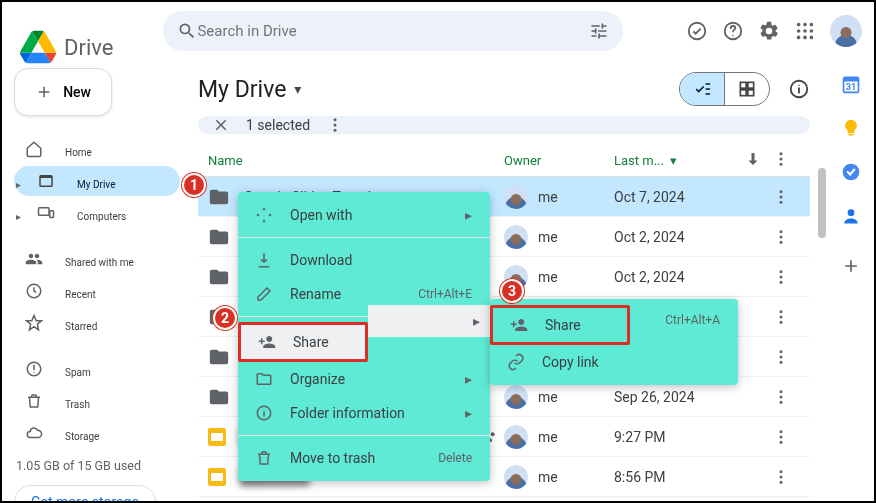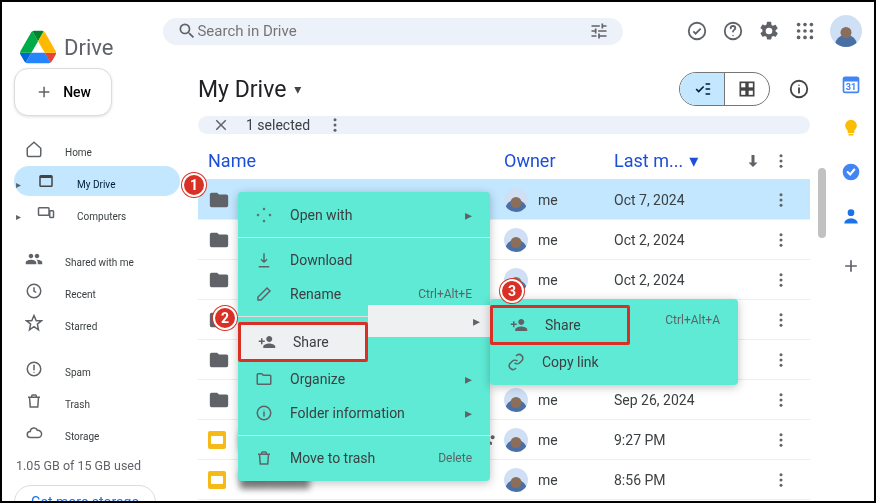--- a/index.html
+++ b/index.html
@@ -2,21 +2,21 @@
 <html><head>
 <meta charset="utf-8">
 <style>
   * { box-sizing: border-box; margin: 0; padding: 0; font-family: "Google Sans", Roboto, Arial, sans-serif; }
   body { width: 876px; height: 503px; background: #fff; overflow: hidden; color: #202124; border: 2px solid #000; position: relative; }
 
   
   .topbar { display: flex; align-items: center; height: 58px; padding: 0 12px; gap: 10px; }
   .logo { display: flex; align-items: center; gap: 8px; padding-left: 6px; margin-top: 32px; }
   .logo-text { font-size: 22px; color: #5f6368; }
-  .search { flex: 0 0 460px; margin-left: 40px; background: #edf2fa; border-radius: 24px; height: 27px; display: flex; align-items: center; padding: 0 14px; color: #5f6368; }
+  .search { flex: 0 0 460px; margin-left: 40px; background: #edf2fa; border-radius: 24px; height: 40px; display: flex; align-items: center; padding: 0 14px; color: #5f6368; }
   .search input { flex: 1; border: none; background: transparent; font-size: 15px; color: #5f6368; outline: none; }
   .topbar .spacer { flex: 1; }
   .top-icons { display: flex; align-items: center; gap: 14px; color: #5f6368; }
   .avatar { width: 32px; height: 32px; border-radius: 50%; background: #cfe0f5; display: inline-block; position: relative; overflow: hidden; }
   .avatar::after { content: ""; position: absolute; left: 50%; top: 38%; width: 11px; height: 11px; background: #8a6d5a; border-radius: 50%; transform: translateX(-50%); }
   .avatar::before { content: ""; position: absolute; left: 50%; bottom: -2px; width: 22px; height: 14px; background: #4a6fa5; border-radius: 10px 10px 0 0; transform: translateX(-50%); }
 
   
   .layout { display: flex; height: calc(100% - 58px); }
   .sidebar { width: 188px; padding: 8px 10px 0 12px; display: flex; flex-direction: column; }
@@ -35,21 +35,21 @@
   .main-header { display: flex; align-items: center; margin: 0 0 10px 8px; gap: 8px; }
   .main-title { font-size: 23px; font-weight: 400; }
   .view-toggle { display: flex; border: 1px solid #747775; border-radius: 20px; overflow: hidden; margin-left: auto; }
   .vt { padding: 6px 12px; display: flex; align-items: center; justify-content: center; }
   .vt.active { background: #c2e7ff; }
   .info-icon { margin-left: 10px; color: #444; }
 
   .selection-bar { background: #edf2fa; border-radius: 30px; height: 40px; display: flex; align-items: center; padding-left: 14px; gap: 16px; color: #3c4043; font-size: 14px; margin-left: 8px; }
 
   .table { margin-top: 8px; margin-left: 8px; }
-  .thead { display: flex; align-items: center; padding: 8px 10px; font-size: 18px; color: #1d4ed8; border-bottom: 1px solid #e0e0e0; }
+  .thead { display: flex; align-items: flex-end; padding: 8px 10px; font-size: 13px; color: #15803d; border-bottom: 1px solid #e0e0e0; }
   .col-name { flex: 1; }
   .col-owner { width: 110px; }
   .col-lm { width: 130px; display: flex; align-items: center; gap: 6px; }
   .col-menu { width: 28px; text-align: center; }
 
   .row { display: flex; align-items: center; height: 40px; padding: 0 10px; border-bottom: 1px solid #efefef; font-size: 14px; color: #3c4043; }
   .row.selected { background: #c2e7ff; }
   .cell-name { flex: 1; display: flex; align-items: center; gap: 14px; }
   .folder-icon { color: #444; }
   .slides-icon { width: 18px; height: 18px; background: #f5ba15; border-radius: 2px; position: relative; }

